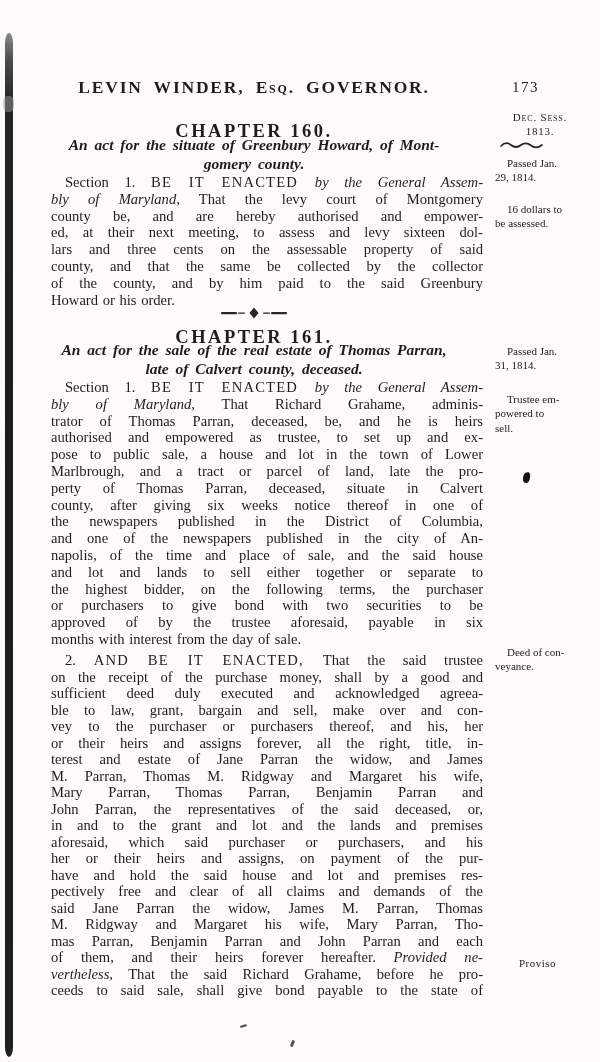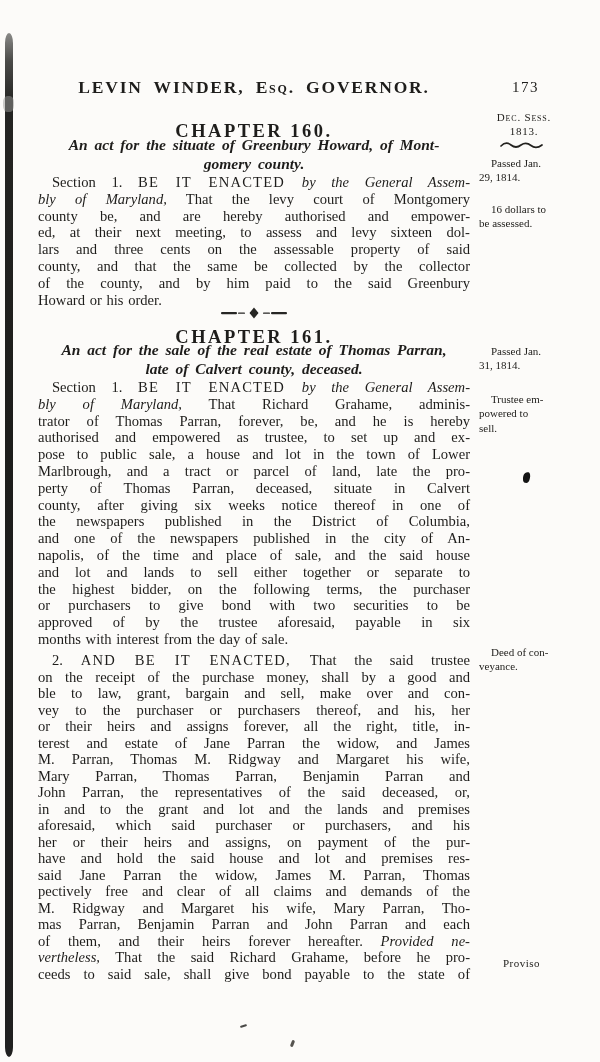--- a/index.html
+++ b/index.html
@@ -28,38 +28,38 @@
   
   .col{position:absolute;left:38px;top:0;width:432px;}
   .chap-head{position:absolute;left:0;width:432px;text-align:center;font-size:18.5px;font-weight:700;letter-spacing:2.5px;margin-top:8px;}
   #ch160-head{top:113px;}
   #ch161-head{top:319px;}
   .act-title{position:absolute;left:0;width:432px;font-style:italic;font-weight:700;font-size:15.5px;word-spacing:3px;}
   .act-title .tl{text-align:center;line-height:18.5px;}
   #ch160-title{top:136px;}
   #ch161-title{top:341px;}
 
-  .par{position:absolute;left:0;width:432px;font-size:14.6px;word-spacing:1px;}
+  .par{position:absolute;left:13px;width:432px;font-size:14.6px;word-spacing:1px;}
   .par .tl{line-height:16.8px;text-align:justify;text-align-last:justify;}
   .par.lh-tight .tl{line-height:16.5px;}
   .par .tl:first-child{text-indent:14px;}
   .par.endleft .tl:last-child{text-align-last:left;}
   #ch160-body{top:174px;}
   #ch161-s1{top:379px;}
   #ch161-s2{top:652px;}
 
   .it{font-style:italic;}
   .caps{letter-spacing:1.2px;}
 
   
   .orn{position:absolute;left:0;top:305px;width:432px;text-align:center;}
 
   
   .margin-col{position:absolute;left:479px;top:0;width:115px;font-size:11px;color:#23221f;}
-  .mnote{position:absolute;left:0;width:112px;}
+  .mnote{position:absolute;left:16px;width:112px;}
   .mnote .tl{line-height:14.3px;text-align:left;}
   .mnote.hang .tl:first-child{text-indent:12px;}
   #mn-session{top:110px;width:90px;text-align:center;font-variant:small-caps;letter-spacing:.8px;}
   #mn-session .tl{text-align:center;}
   .squiggle{position:absolute;left:20px;top:140px;}
   #mn-passed1{top:156px;}
   #mn-assessed{top:202px;}
   #mn-passed2{top:344px;}
   #mn-trustee{top:392px;}
   #mn-deed{top:645px;}
@@ -109,51 +109,52 @@
     </div>
 
     <div id="ch161-head" class="chap-head">CHAPTER 161.</div>
     <div id="ch161-title" class="act-title">
         <div class="tl">An act for the sale of the real estate of Thomas Parran,</div>
         <div class="tl">late of Calvert county, deceased.</div>
       </div>
     <div id="ch161-s1" class="par endleft">
         <div class="tl"><span>Section 1. </span><span class="caps">BE IT ENACTED </span><span class="it">by the General Assem-</span></div>
         <div class="tl"><span class="it">bly of Maryland,</span><span> That Richard Grahame, adminis-</span></div>
-        <div class="tl">trator of Thomas Parran, forever, be, and he is hereby</div>
+        <div class="tl">trator of Thomas Parran, deceased, be, and he is heirs</div>
         <div class="tl">authorised and empowered as trustee, to set up and ex-</div>
         <div class="tl">pose to public sale, a house and lot in the town of Lower</div>
         <div class="tl">Marlbrough, and a tract or parcel of land, late the pro-</div>
         <div class="tl">perty of Thomas Parran, deceased, situate in Calvert</div>
         <div class="tl">county, after giving six weeks notice thereof in one of</div>
         <div class="tl">the newspapers published in the District of Columbia,</div>
         <div class="tl">and one of the newspapers published in the city of An-</div>
         <div class="tl">napolis, of the time and place of sale, and the said house</div>
         <div class="tl">and lot and lands to sell either together or separate to</div>
         <div class="tl">the highest bidder, on the following terms, the purchaser</div>
         <div class="tl">or purchasers to give bond with two securities to be</div>
         <div class="tl">approved of by the trustee aforesaid, payable in six</div>
         <div class="tl">months with interest from the day of sale.</div>
       </div>
     <div id="ch161-s2" class="par lh-tight">
         <div class="tl"><span>2. </span><span class="caps">AND BE IT ENACTED, </span><span>That the said trustee</span></div>
         <div class="tl">on the receipt of the purchase money, shall by a good and</div>
+        <div class="tl">sufficient deed duly executed and acknowledged agreea-</div>
         <div class="tl">ble to law, grant, bargain and sell, make over and con-</div>
         <div class="tl">vey to the purchaser or purchasers thereof, and his, her</div>
         <div class="tl">or their heirs and assigns forever, all the right, title, in-</div>
         <div class="tl">terest and estate of Jane Parran the widow, and James</div>
         <div class="tl">M. Parran, Thomas M. Ridgway and Margaret his wife,</div>
         <div class="tl">Mary Parran, Thomas Parran, Benjamin Parran and</div>
         <div class="tl">John Parran, the representatives of the said deceased, or,</div>
         <div class="tl">in and to the grant and lot and the lands and premises</div>
         <div class="tl">aforesaid, which said purchaser or purchasers, and his</div>
         <div class="tl">her or their heirs and assigns, on payment of the pur-</div>
         <div class="tl">have and hold the said house and lot and premises res-</div>
+        <div class="tl">pectively free and clear of all claims and demands of the</div>
         <div class="tl">said Jane Parran the widow, James M. Parran, Thomas</div>
-        <div class="tl">pectively free and clear of all claims and demands of the</div>
         <div class="tl">M. Ridgway and Margaret his wife, Mary Parran, Tho-</div>
         <div class="tl">mas Parran, Benjamin Parran and John Parran and each</div>
         <div class="tl"><span>of them, and their heirs forever hereafter. </span><span class="it">Provided ne-</span></div>
         <div class="tl"><span class="it">vertheless,</span><span> That the said Richard Grahame, before he pro-</span></div>
         <div class="tl">ceeds to said sale, shall give bond payable to the state of</div>
       </div>
   </div>
 
   <div class="margin-col">
     <div id="mn-session" class="mnote">

